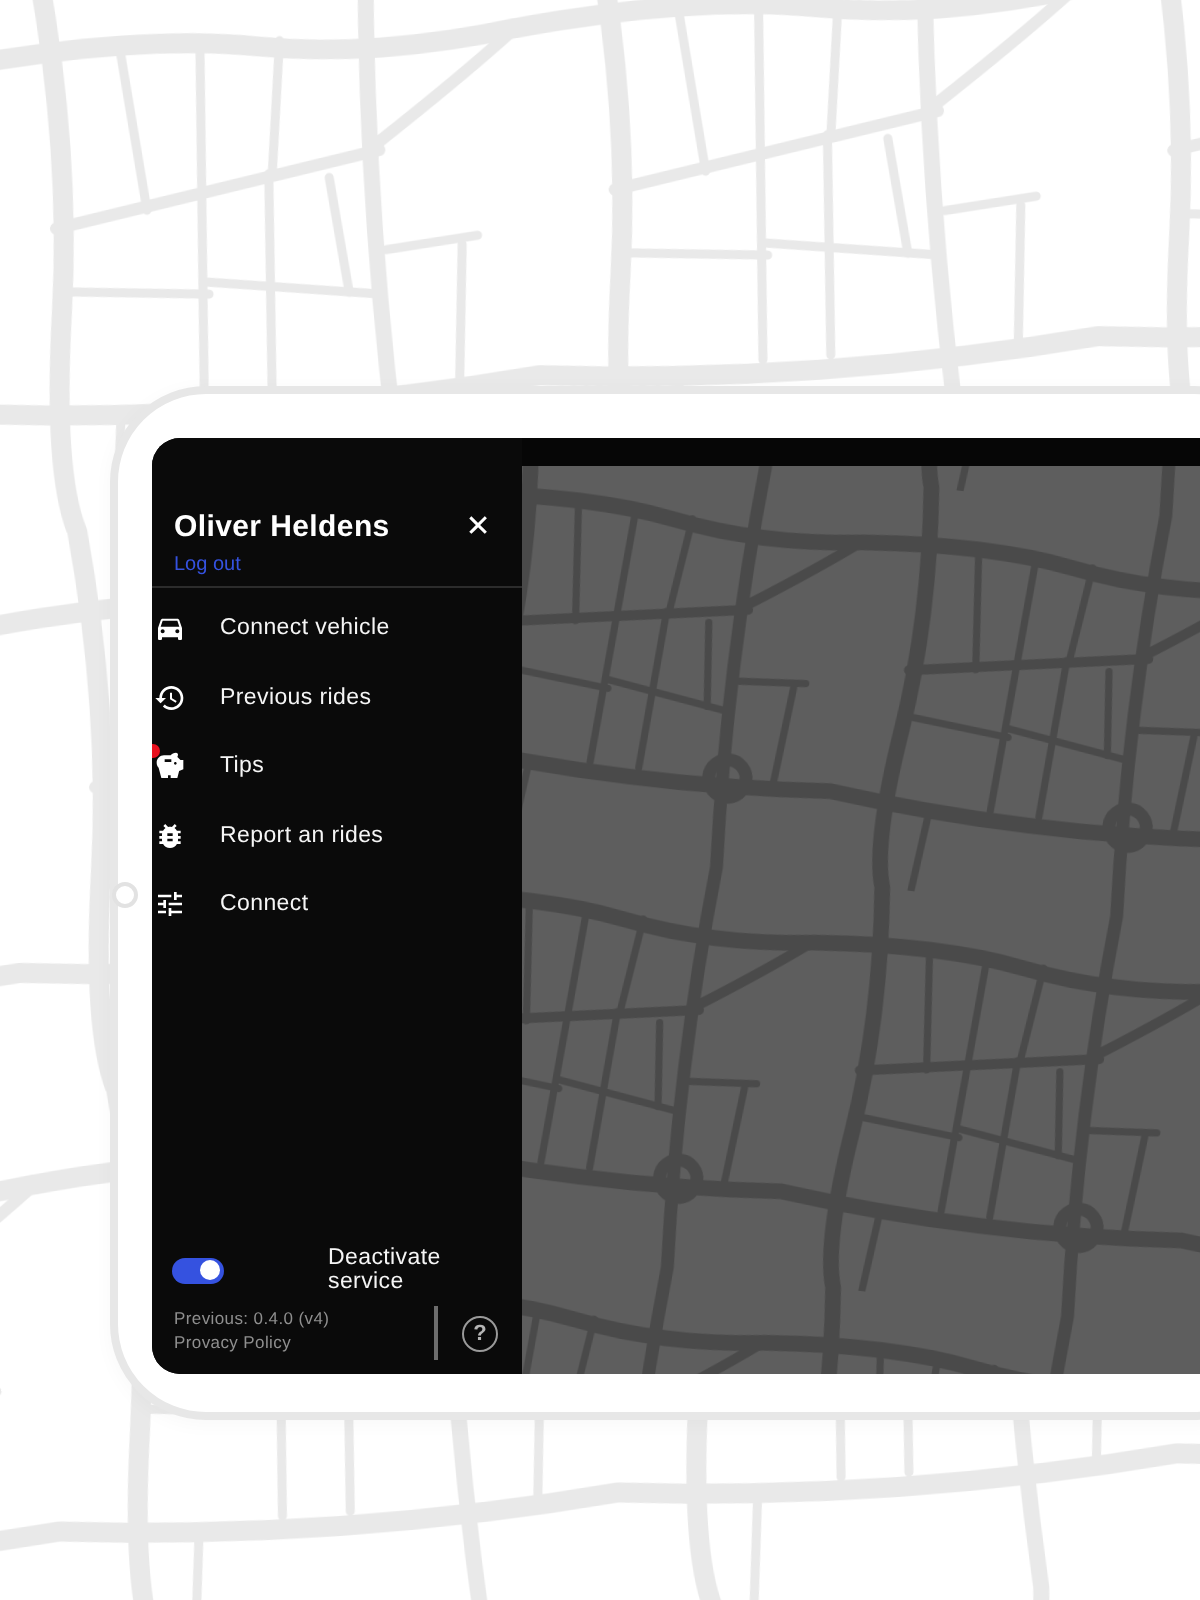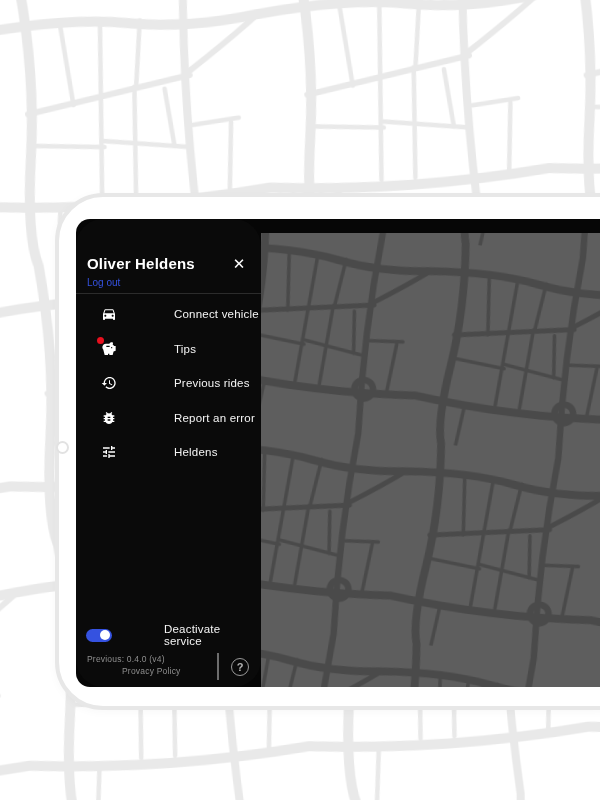--- a/index.html
+++ b/index.html
@@ -22,31 +22,31 @@
     box-sizing:border-box;border:2px solid #e2e2e2;border-radius:50%;
     background:#fff;z-index:4;
   }
   .screen{
     position:absolute;left:76px;top:219px;width:548px;height:468px;
     background:#060606;border-radius:14px;overflow:hidden;z-index:3;
   }
   .map-view{position:absolute;left:185px;top:14px;width:363px;height:454px;}
 
   
-  .sidebar{position:absolute;left:0;top:0;width:185px;height:100%;background:#0a0a0a;border-radius:27px;}
+  .sidebar{position:absolute;left:0;top:0;width:185px;height:100%;background:#0a0a0a;}
   .user-name{position:absolute;left:11px;top:36px;font-size:15px;font-weight:700;
     color:#ffffff;letter-spacing:.2px;white-space:nowrap;}
   .logout{position:absolute;left:11px;top:58px;font-size:10px;font-weight:400;
     color:var(--accent-blue,#3552e0);cursor:pointer;}
   .close-btn{position:absolute;left:152px;top:34px;width:22px;height:22px;
     color:#fff;font-size:15px;line-height:22px;text-align:center;cursor:pointer;}
   .header-divider{position:absolute;left:0;top:74px;width:100%;height:1px;background:#2c2c2c;}
 
   .nav{position:absolute;left:0;top:78px;width:100%;}
-  .nav-item{height:34.5px;display:flex;align-items:center;padding-left:24px;cursor:pointer;gap:40px;}
+  .nav-item{height:34.5px;display:flex;align-items:center;padding-left:0;cursor:pointer;}
   .icon-wrap{position:relative;width:17px;height:17px;flex:0 0 17px;display:flex;
     align-items:center;justify-content:center;}
   .icon-wrap svg{width:16px;height:16px;fill:#ffffff;}
   .nav-label{margin-left:17px;font-size:11.5px;color:#f5f5f5;letter-spacing:.2px;white-space:nowrap;}
   .notif-dot{position:absolute;left:-3px;top:-3px;width:7px;height:7px;border-radius:50%;
     background:var(--notification-red,#e8101e);}
 
   .emergency-btn{
     position:absolute;left:53px;top:366px;width:82px;height:24px;border-radius:12px;
     background:var(--emergency-red,#ee0f1f);color:#fff;font-size:10.5px;font-weight:700;
@@ -59,21 +59,21 @@
   .switch{margin-left:10px;width:26px;height:13px;border-radius:7px;
     background:#3a3a3a;position:relative;cursor:pointer;flex:0 0 26px;}
   .switch.on{background:var(--accent-blue,#3552e0);}
   .switch .knob{position:absolute;top:1.5px;left:2px;width:10px;height:10px;border-radius:50%;
     background:#fff;}
   .switch.on .knob{left:auto;right:2px;}
   .toggle-label{margin-left:10px;font-size:11.5px;color:#f5f5f5;letter-spacing:.2px;padding-left:42px;}
 
   .meta{position:absolute;left:11px;top:435px;font-size:8.5px;line-height:11.5px;
     color:#8f8f8f;letter-spacing:.2px;}
-  .meta .privacy{cursor:pointer;margin-left:35px;}
+  .meta .privacy{cursor:pointer;}
   .footer-vbar{position:absolute;left:141px;top:434px;width:2px;height:27px;background:#6d6d6d;}
   .help-btn{position:absolute;left:155px;top:439px;width:18px;height:18px;box-sizing:border-box;
     border:1.5px solid #9a9a9a;border-radius:50%;color:#b5b5b5;font-size:11px;font-weight:700;
     display:flex;align-items:center;justify-content:center;cursor:pointer;}
 </style>
 </head>
 <body>
 
 <div class="stage">
 
@@ -149,49 +149,49 @@
           <span class="icon-wrap">
             <svg viewBox="0 0 24 24">
                 <path d="M18.92 6.01C18.72 5.42 18.16 5 17.5 5h-11c-.66 0-1.21.42-1.42 1.01L3 12v8c0 .55.45 1 1 1h1c.55 0 1-.45 1-1v-1h12v1c0 .55.45 1 1 1h1c.55 0 1-.45 1-1v-8l-2.08-5.99zM6.5 16c-.83 0-1.5-.67-1.5-1.5S5.67 13 6.5 13s1.5.67 1.5 1.5S7.33 16 6.5 16zm11 0c-.83 0-1.5-.67-1.5-1.5s.67-1.5 1.5-1.5 1.5.67 1.5 1.5-.67 1.5-1.5 1.5zM5 11l1.5-4.5h11L19 11H5z"></path>
               </svg>
           </span>
           <span class="nav-label">Connect vehicle</span>
         </div>
         <div class="nav-item">
           <span class="icon-wrap">
             <svg viewBox="0 0 24 24">
+                <path d="M13 3c-4.97 0-9 4.03-9 9H1l3.89 3.89.07.14L9 12H6c0-3.87 3.13-7 7-7s7 3.13 7 7-3.13 7-7 7c-1.93 0-3.68-.79-4.94-2.06l-1.42 1.42C8.27 19.99 10.51 21 13 21c4.97 0 9-4.03 9-9s-4.03-9-9-9zm-1 5v5l4.28 2.54.72-1.21-3.5-2.08V8H12z"></path>
+              </svg>
+          </span>
+          <span class="nav-label">Previous rides</span>
+        </div>
+        <div class="nav-item">
+          <span class="icon-wrap">
+            <svg viewBox="0 0 24 24">
                 <path d="M19.83 7.5l-2.27-2.27c.07-.42.18-.81.32-1.15.08-.18.12-.37.12-.58 0-.83-.67-1.5-1.5-1.5-1.64 0-3.09.79-4 2h-5C4.46 4 2 6.46 2 9.5c0 1.45.56 2.73 1.47 3.72L5.5 21h5v-2h2v2h5l1.34-5.34L22 14.5V7.5h-2.17zM13 9H8V7h5v2zm3 2c-.55 0-1-.45-1-1s.45-1 1-1 1 .45 1 1-.45 1-1 1z"></path>
               </svg>
             <span class="notif-dot"></span>
           </span>
           <span class="nav-label">Tips</span>
         </div>
         <div class="nav-item">
           <span class="icon-wrap">
             <svg viewBox="0 0 24 24">
-                <path d="M13 3c-4.97 0-9 4.03-9 9H1l3.89 3.89.07.14L9 12H6c0-3.87 3.13-7 7-7s7 3.13 7 7-3.13 7-7 7c-1.93 0-3.68-.79-4.94-2.06l-1.42 1.42C8.27 19.99 10.51 21 13 21c4.97 0 9-4.03 9-9s-4.03-9-9-9zm-1 5v5l4.28 2.54.72-1.21-3.5-2.08V8H12z"></path>
-              </svg>
-          </span>
-          <span class="nav-label">Previous rides</span>
-        </div>
-        <div class="nav-item">
-          <span class="icon-wrap">
-            <svg viewBox="0 0 24 24">
                 <path d="M20 8h-2.81c-.45-.78-1.07-1.45-1.82-1.96L17 4.41 15.59 3l-2.17 2.17C12.96 5.06 12.49 5 12 5c-.49 0-.96.06-1.41.17L8.41 3 7 4.41l1.62 1.63C7.88 6.55 7.26 7.22 6.81 8H4v2h2.09c-.05.33-.09.66-.09 1v1H4v2h2v1c0 .34.04.67.09 1H4v2h2.81c1.04 1.79 2.97 3 5.19 3s4.15-1.21 5.19-3H20v-2h-2.09c.05-.33.09-.66.09-1v-1h2v-2h-2v-1c0-.34-.04-.67-.09-1H20V8zm-6 8h-4v-2h4v2zm0-4h-4v-2h4v2z"></path>
               </svg>
           </span>
-          <span class="nav-label">Report an error</span>
+          <span class="nav-label">Report an rides</span>
         </div>
         <div class="nav-item">
           <span class="icon-wrap">
             <svg viewBox="0 0 24 24">
                 <path d="M3 17v2h6v-2H3zM3 5v2h10V5H3zm10 16v-2h8v-2h-8v-2h-2v6h2zM7 9v2H3v2h4v2h2V9H7zm14 4v-2H11v2h10zm-6-4h2V7h4V5h-4V3h-2v6z"></path>
               </svg>
           </span>
-          <span class="nav-label">Heldens</span>
+          <span class="nav-label">Connect</span>
         </div>
       </nav>
 
 
       <div class="toggle-row">
         <span class="switch on">
           <span class="knob"></span>
         </span>
         <span class="toggle-label">Deactivate service</span>
       </div>

